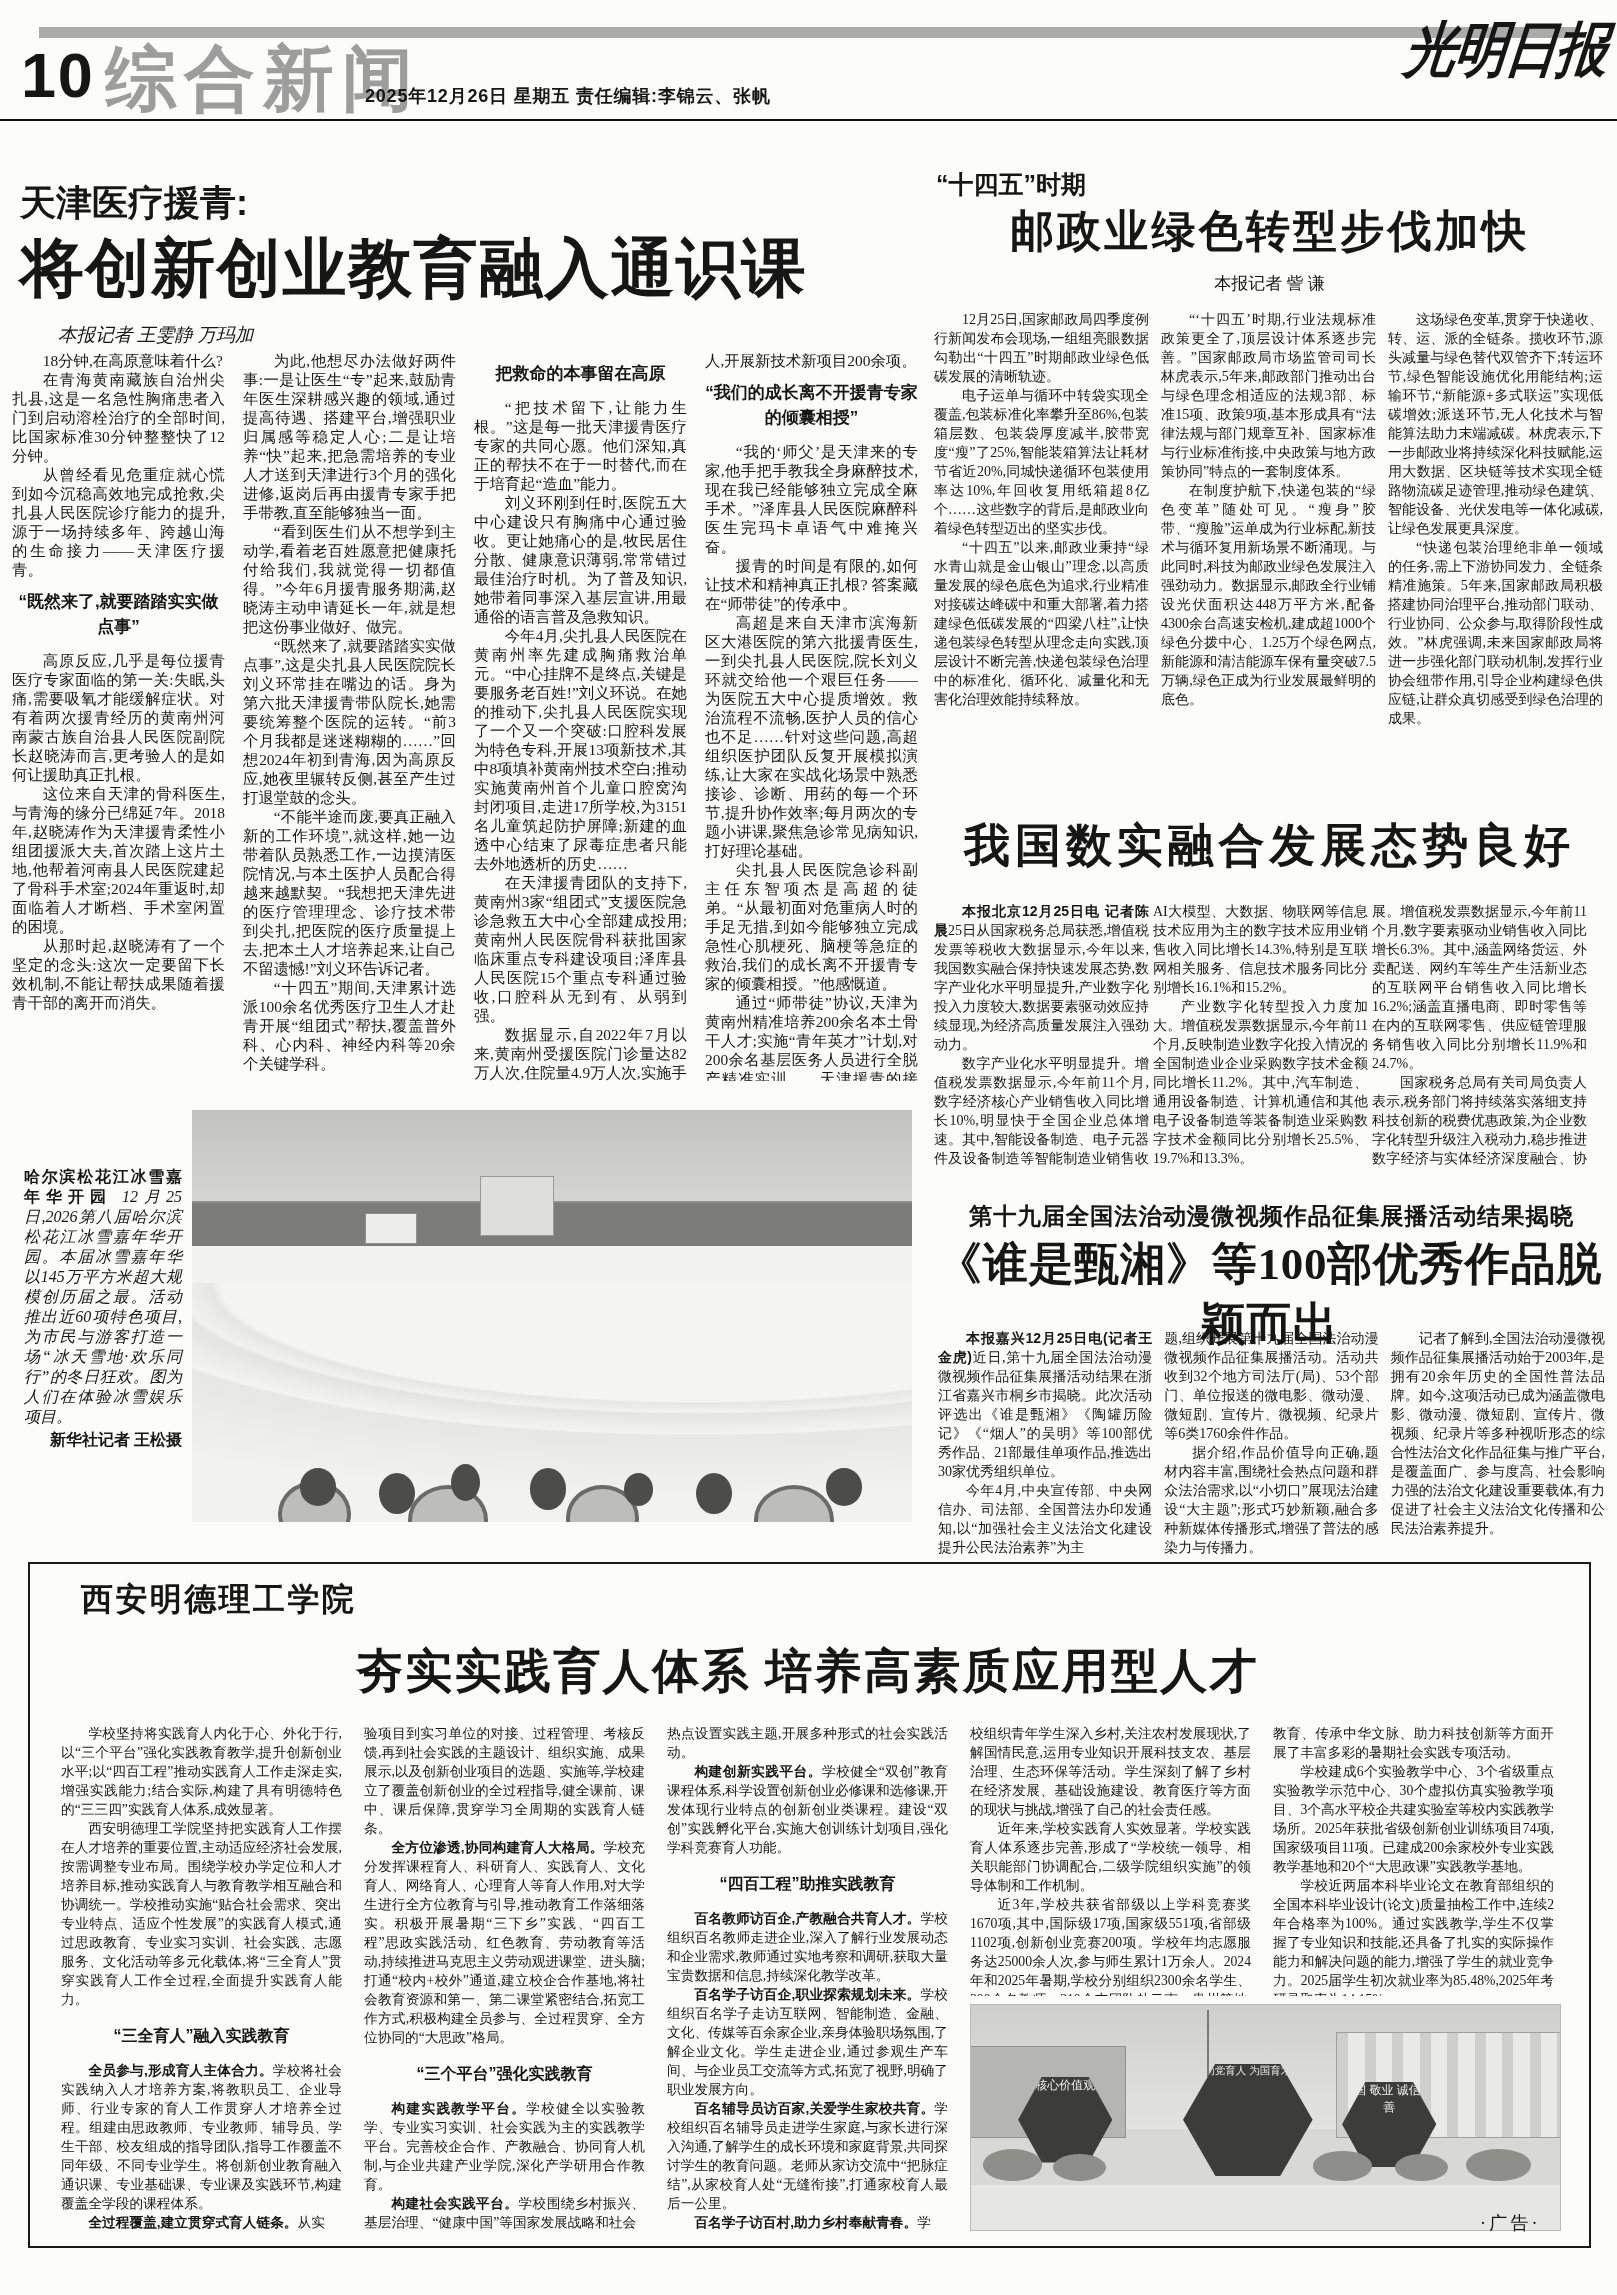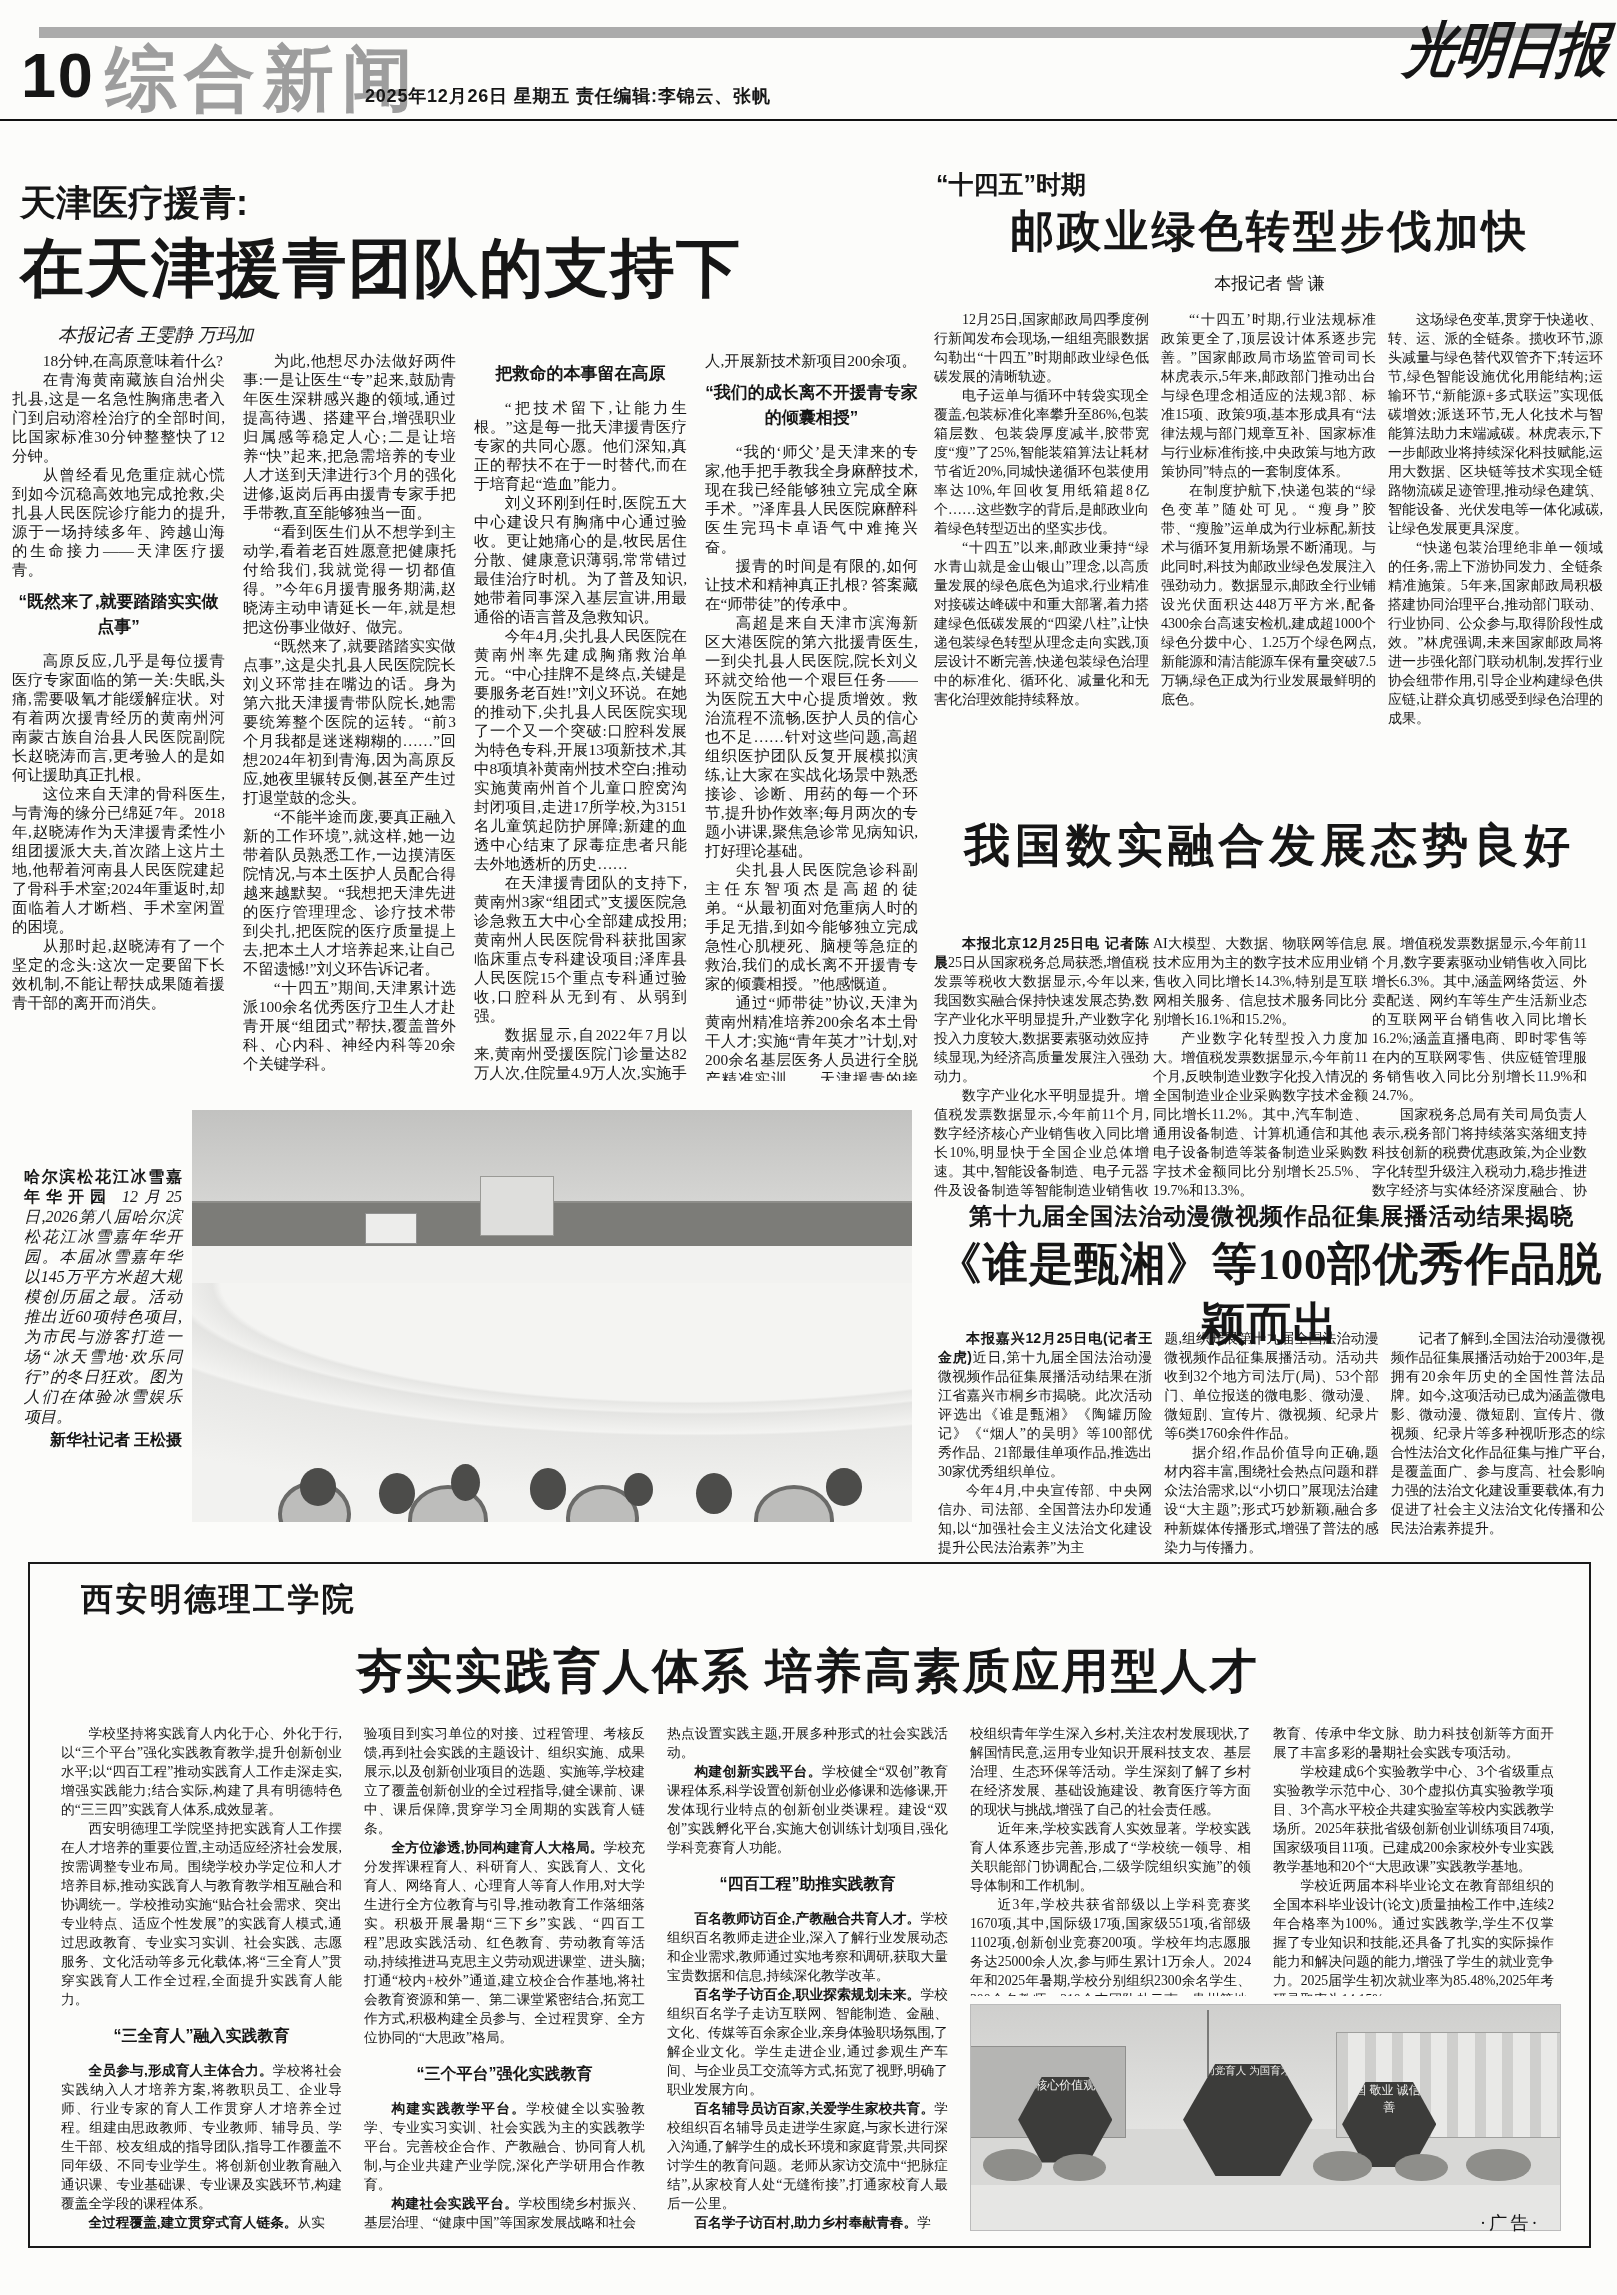--- a/index.html
+++ b/index.html
@@ -48,21 +48,21 @@
            font-style:italic;}
   .caption .lead{font-weight:bold;font-style:normal;font-family:"Liberation Sans",sans-serif;}
   .caption .credit{font-style:normal;margin-top:3.2px;}
   
   .r-kicker{left:936px;top:168px;font-family:"Liberation Sans",sans-serif;font-size:25px;font-weight:bold;}
   .r1-title{left:934px;top:202px;width:671px;text-align:center;font-size:44px;font-weight:900;letter-spacing:3.2px;}
   .r1-byline{left:934px;top:272px;width:671px;text-align:center;font-size:17px;}
   .r1-body{left:934px;top:310px;width:671px;height:488px;gap:12px;font-size:14px;line-height:19px;}
   .r-body3 .col{width:215px;height:100%;}
   .r2-title{left:934px;top:815px;width:671px;text-align:center;font-size:46px;font-weight:900;letter-spacing:4.9px;}
-  .r2-body{left:934px;top:934px;width:671px;height:265px;gap:4px;font-size:14px;line-height:19px;}
+  .r2-body{left:934px;top:902px;width:671px;height:265px;gap:4px;font-size:14px;line-height:19px;}
   .r3-kicker{left:938px;top:1200px;width:667px;text-align:center;font-family:"Liberation Sans",sans-serif;
              font-size:23.4px;font-weight:bold;letter-spacing:0.8px;}
   .r3-title{left:934px;top:1234px;width:671px;text-align:center;font-size:45px;font-weight:900;letter-spacing:0.8px;}
   .r3-body{left:938px;top:1329px;width:667px;height:231px;gap:12px;font-size:14px;line-height:19px;}
   
   .adbox{left:28px;top:1562px;width:1559px;height:682px;border:2.4px solid #1a1a1a;background:#fcfcfa;}
   .ad-org{left:81px;top:1578px;font-family:"Liberation Sans",sans-serif;font-size:32px;font-weight:bold;letter-spacing:2.4px;}
   .ad-title{left:28px;top:1640px;width:1559px;text-align:center;font-size:47px;font-weight:900;letter-spacing:2.4px;}
   .ad-body{left:61px;top:1724px;width:1496px;height:509px;gap:22px;font-size:13.7px;line-height:19px;}
   .ad-body .col{width:281px;height:100%;}
@@ -86,21 +86,21 @@
 <div id="page">
 
   <div class="abs graybar"></div>
   <div class="abs pageno">10</div>
   <div class="abs section">综合新闻</div>
   <div class="abs dateline">2025年12月26日 星期五  责任编辑:李锦云、张帆</div>
   <div class="abs masthead">光明日报</div>
   <div class="abs topline"></div>
 
   <div class="abs m-kicker">天津医疗援青:</div>
-  <div class="abs m-title">在天津援青团队的支持下</div>
+  <div class="abs m-title">将创新创业教育融入通识课</div>
   <div class="abs m-byline">本报记者 王雯静 万玛加</div>
   <div class="abs cols m-body">
       <div class="col">
         <p class="para">18分钟,在高原意味着什么?</p>
         <p class="para">在青海黄南藏族自治州尖扎县,这是一名急性胸痛患者入门到启动溶栓治疗的全部时间,比国家标准30分钟整整快了12分钟。</p>
         <p class="para">从曾经看见危重症就心慌到如今沉稳高效地完成抢救,尖扎县人民医院诊疗能力的提升,源于一场持续多年、跨越山海的生命接力——天津医疗援青。</p>
         <h4 class="col-subhead">“既然来了,就要踏踏实实做点事”</h4>
         <p class="para">高原反应,几乎是每位援青医疗专家面临的第一关:失眠,头痛,需要吸氧才能缓解症状。对有着两次援青经历的黄南州河南蒙古族自治县人民医院副院长赵晓涛而言,更考验人的是如何让援助真正扎根。</p>
         <p class="para">这位来自天津的骨科医生,与青海的缘分已绵延7年。2018年,赵晓涛作为天津援青柔性小组团援派大夫,首次踏上这片土地,他帮着河南县人民医院建起了骨科手术室;2024年重返时,却面临着人才断档、手术室闲置的困境。</p>
         <p class="para">从那时起,赵晓涛有了一个坚定的念头:这次一定要留下长效机制,不能让帮扶成果随着援青干部的离开而消失。</p>

